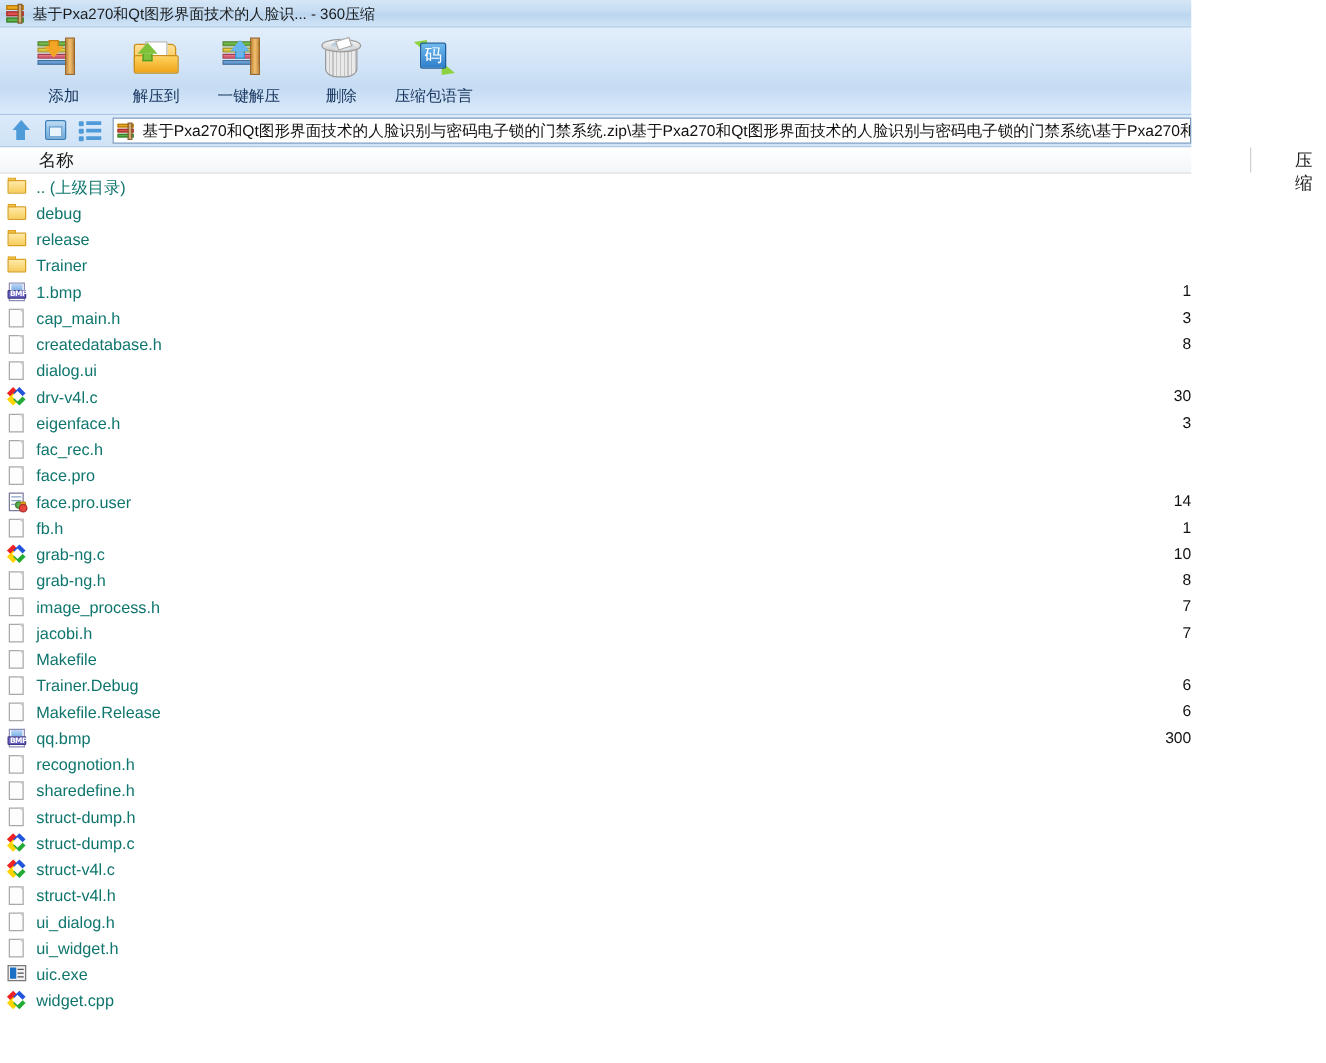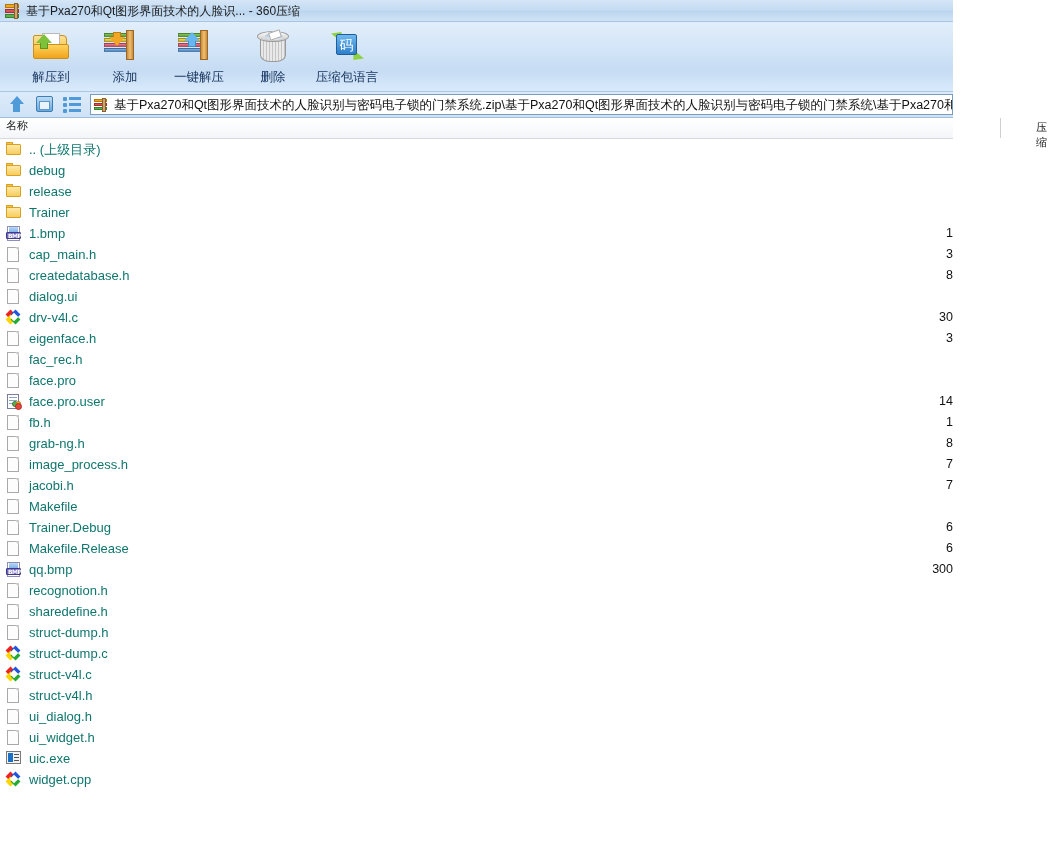--- a/index.html
+++ b/index.html
@@ -80,23 +80,23 @@
   .addressbox .ab-text {
     font-size: 12.5px; color: #111; white-space: nowrap; line-height: 16px;
   }
 
   
   .colhead {
     height: 21px;
     flex: 0 0 21px;
     background: linear-gradient(to bottom, #ffffff 0%, #f3f6f9 100%);
     border-bottom: 1px solid #d9d9d9;
-    display: flex; align-items: flex-start;
+    display: flex; align-items: flex-end;
     position: relative;
-    font-size: 11px; color: #1b1b1b;
+    font-size: 14px; color: #1b1b1b; padding-left: 25px;
   }
   .colhead .ch-name { padding-left: 6px; }
   .colhead .ch-sep {
     position: absolute; left: 1000px; top: 0; bottom: 0;
     width: 1px; background: #d0d0d0;
   }
   .colhead .ch-size { position: absolute; left: 1036px; top: 2px; }
 
   
   .filelist {
@@ -262,48 +262,48 @@
           <i class="zp"></i>
         </div>
     </div>
     <div class="tb-text">基于Pxa270和Qt图形界面技术的人脸识... - 360压缩</div>
   </div>
 
   <div class="toolbar">
 
     <div class="tbtn">
       <div class="ico">
-        <div class="bigfolder">
-          <div class="back"></div>
-          <div class="paper"></div>
-          <div class="front"></div>
-        </div>
-        <div style="position:absolute;left:2px;top:10px;width:18px;height:14px;">
-          <div class="arrow-up-stem"></div>
-          <div class="arrow-up"></div>
-        </div>
-      </div>
-      <div class="lbl">解压到</div>
-    </div>
-
-    <div class="tbtn">
-      <div class="ico">
         <div class="bi-books" style="left:4px;top:6px;">
           <i style="top:6px;background:linear-gradient(to bottom,#86c85a,#5ea434);"></i>
           <i style="top:11px;background:linear-gradient(to bottom,#e9d95e,#cfb626);"></i>
           <i style="top:16px;background:linear-gradient(to bottom,#e97f8f,#cf4a61);"></i>
           <i style="top:21px;background:linear-gradient(to bottom,#7fb4e6,#4d87c4);"></i>
         </div>
         <div class="bi-zip"></div>
         <div style="position:absolute;left:1px;top:9px;width:18px;height:12px;">
           <div class="arrow-down-stem"></div>
           <div class="arrow-down"></div>
         </div>
       </div>
       <div class="lbl">添加</div>
+    </div>
+
+    <div class="tbtn">
+      <div class="ico">
+        <div class="bigfolder">
+          <div class="back"></div>
+          <div class="paper"></div>
+          <div class="front"></div>
+        </div>
+        <div style="position:absolute;left:2px;top:10px;width:18px;height:14px;">
+          <div class="arrow-up-stem"></div>
+          <div class="arrow-up"></div>
+        </div>
+      </div>
+      <div class="lbl">解压到</div>
     </div>
 
     <div class="tbtn">
       <div class="ico">
         <div class="bi-books" style="left:4px;top:6px;">
           <i style="top:6px;background:linear-gradient(to bottom,#86c85a,#5ea434);"></i>
           <i style="top:11px;background:linear-gradient(to bottom,#e9d95e,#cfb626);"></i>
           <i style="top:16px;background:linear-gradient(to bottom,#e97f8f,#cf4a61);"></i>
           <i style="top:21px;background:linear-gradient(to bottom,#7fb4e6,#4d87c4);"></i>
         </div>
@@ -527,144 +527,157 @@
           <div class="ic-doc">
             <span class="pg"></span>
             <span class="fold"></span>
           </div>
         </div>
         <div class="rname">fb.h</div>
         <div class="rsize">1</div>
       </div>
       <div class="row">
         <div class="ricon">
-          <div class="ic-doc">
-            <span class="pg"></span>
-            <span class="fold"></span>
-          </div>
-        </div>
-        <div class="rname">grab-ng.h</div>
-        <div class="rsize">8</div>
-      </div>
-      <div class="row">
-        <div class="ricon">
-          <div class="ic-doc">
-            <span class="pg"></span>
-            <span class="fold"></span>
-          </div>
-        </div>
-        <div class="rname">image_process.h</div>
-        <div class="rsize">7</div>
-      </div>
-      <div class="row">
-        <div class="ricon">
-          <div class="ic-doc">
-            <span class="pg"></span>
-            <span class="fold"></span>
-          </div>
-        </div>
-        <div class="rname">jacobi.h</div>
-        <div class="rsize">7</div>
-      </div>
-      <div class="row">
-        <div class="ricon">
-          <div class="ic-doc">
-            <span class="pg"></span>
-            <span class="fold"></span>
-          </div>
-        </div>
-        <div class="rname">Makefile</div>
-        <div class="rsize"></div>
-      </div>
-      <div class="row">
-        <div class="ricon">
-          <div class="ic-doc">
-            <span class="pg"></span>
-            <span class="fold"></span>
-          </div>
-        </div>
-        <div class="rname">Trainer.Debug</div>
-        <div class="rsize">6</div>
-      </div>
-      <div class="row">
-        <div class="ricon">
-          <div class="ic-doc">
-            <span class="pg"></span>
-            <span class="fold"></span>
-          </div>
-        </div>
-        <div class="rname">Makefile.Release</div>
-        <div class="rsize">6</div>
-      </div>
-      <div class="row">
-        <div class="ricon">
-          <div class="ic-bmp">
-            <span class="pg"></span>
-            <span class="pic"></span>
-            <span class="band">
-              <b>BMP</b>
-            </span>
-          </div>
-        </div>
-        <div class="rname">qq.bmp</div>
-        <div class="rsize">300</div>
-      </div>
-      <div class="row">
-        <div class="ricon">
-          <div class="ic-doc">
-            <span class="pg"></span>
-            <span class="fold"></span>
-          </div>
-        </div>
-        <div class="rname">recognotion.h</div>
-        <div class="rsize"></div>
-      </div>
-      <div class="row">
-        <div class="ricon">
-          <div class="ic-doc">
-            <span class="pg"></span>
-            <span class="fold"></span>
-          </div>
-        </div>
-        <div class="rname">sharedefine.h</div>
-        <div class="rsize"></div>
-      </div>
-      <div class="row">
-        <div class="ricon">
-          <div class="ic-doc">
-            <span class="pg"></span>
-            <span class="fold"></span>
-          </div>
-        </div>
-        <div class="rname">struct-dump.h</div>
-        <div class="rsize"></div>
-      </div>
-      <div class="row">
-        <div class="ricon">
           <div class="ic-src">
             <span class="sq s1"></span>
             <span class="sq s2"></span>
             <span class="sq s3"></span>
             <span class="sq s4"></span>
             <span class="ctr"></span>
           </div>
         </div>
-        <div class="rname">struct-dump.c</div>
+        <div class="rname">grab-ng.c</div>
+        <div class="rsize">10</div>
+      </div>
+      <div class="row">
+        <div class="ricon">
+          <div class="ic-doc">
+            <span class="pg"></span>
+            <span class="fold"></span>
+          </div>
+        </div>
+        <div class="rname">grab-ng.h</div>
+        <div class="rsize">8</div>
+      </div>
+      <div class="row">
+        <div class="ricon">
+          <div class="ic-doc">
+            <span class="pg"></span>
+            <span class="fold"></span>
+          </div>
+        </div>
+        <div class="rname">image_process.h</div>
+        <div class="rsize">7</div>
+      </div>
+      <div class="row">
+        <div class="ricon">
+          <div class="ic-doc">
+            <span class="pg"></span>
+            <span class="fold"></span>
+          </div>
+        </div>
+        <div class="rname">jacobi.h</div>
+        <div class="rsize">7</div>
+      </div>
+      <div class="row">
+        <div class="ricon">
+          <div class="ic-doc">
+            <span class="pg"></span>
+            <span class="fold"></span>
+          </div>
+        </div>
+        <div class="rname">Makefile</div>
+        <div class="rsize"></div>
+      </div>
+      <div class="row">
+        <div class="ricon">
+          <div class="ic-doc">
+            <span class="pg"></span>
+            <span class="fold"></span>
+          </div>
+        </div>
+        <div class="rname">Trainer.Debug</div>
+        <div class="rsize">6</div>
+      </div>
+      <div class="row">
+        <div class="ricon">
+          <div class="ic-doc">
+            <span class="pg"></span>
+            <span class="fold"></span>
+          </div>
+        </div>
+        <div class="rname">Makefile.Release</div>
+        <div class="rsize">6</div>
+      </div>
+      <div class="row">
+        <div class="ricon">
+          <div class="ic-bmp">
+            <span class="pg"></span>
+            <span class="pic"></span>
+            <span class="band">
+              <b>BMP</b>
+            </span>
+          </div>
+        </div>
+        <div class="rname">qq.bmp</div>
+        <div class="rsize">300</div>
+      </div>
+      <div class="row">
+        <div class="ricon">
+          <div class="ic-doc">
+            <span class="pg"></span>
+            <span class="fold"></span>
+          </div>
+        </div>
+        <div class="rname">recognotion.h</div>
+        <div class="rsize"></div>
+      </div>
+      <div class="row">
+        <div class="ricon">
+          <div class="ic-doc">
+            <span class="pg"></span>
+            <span class="fold"></span>
+          </div>
+        </div>
+        <div class="rname">sharedefine.h</div>
+        <div class="rsize"></div>
+      </div>
+      <div class="row">
+        <div class="ricon">
+          <div class="ic-doc">
+            <span class="pg"></span>
+            <span class="fold"></span>
+          </div>
+        </div>
+        <div class="rname">struct-dump.h</div>
         <div class="rsize"></div>
       </div>
       <div class="row">
         <div class="ricon">
           <div class="ic-src">
             <span class="sq s1"></span>
             <span class="sq s2"></span>
             <span class="sq s3"></span>
             <span class="sq s4"></span>
             <span class="ctr"></span>
           </div>
         </div>
+        <div class="rname">struct-dump.c</div>
+        <div class="rsize"></div>
+      </div>
+      <div class="row">
+        <div class="ricon">
+          <div class="ic-src">
+            <span class="sq s1"></span>
+            <span class="sq s2"></span>
+            <span class="sq s3"></span>
+            <span class="sq s4"></span>
+            <span class="ctr"></span>
+          </div>
+        </div>
         <div class="rname">struct-v4l.c</div>
         <div class="rsize"></div>
       </div>
       <div class="row">
         <div class="ricon">
           <div class="ic-doc">
             <span class="pg"></span>
             <span class="fold"></span>
           </div>
         </div>

